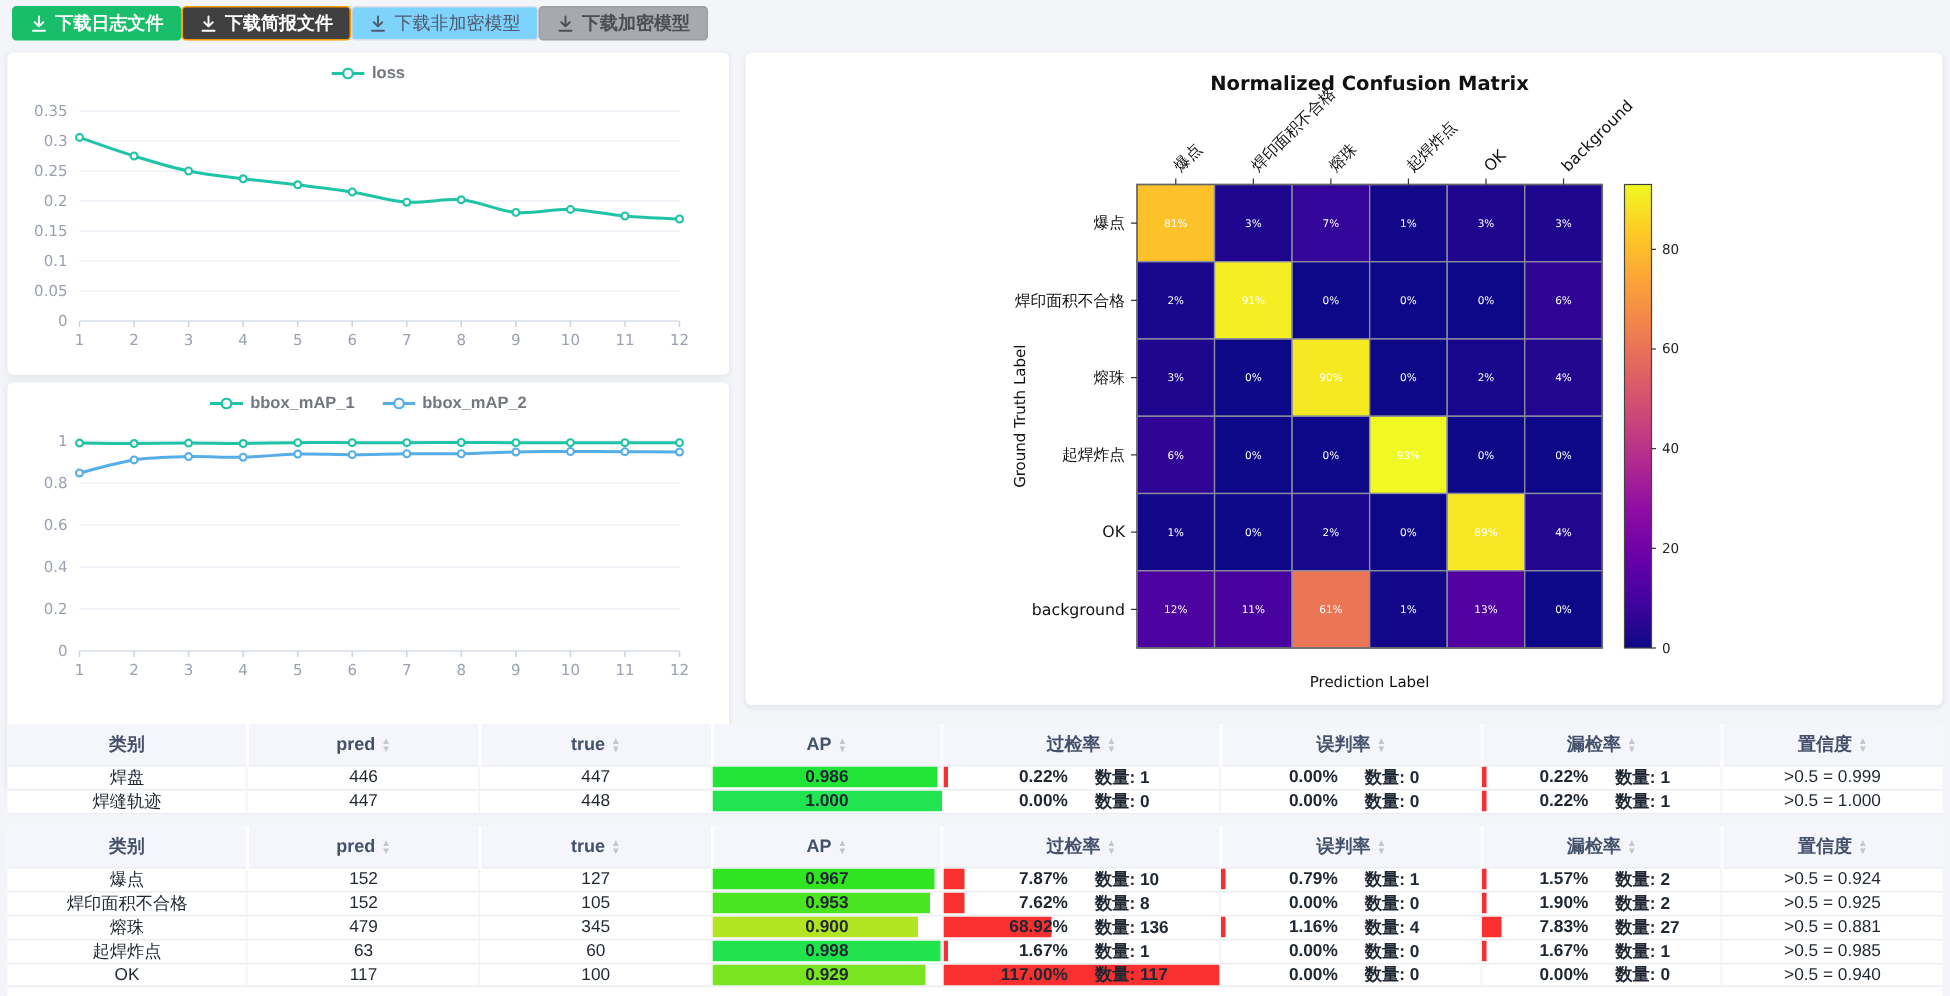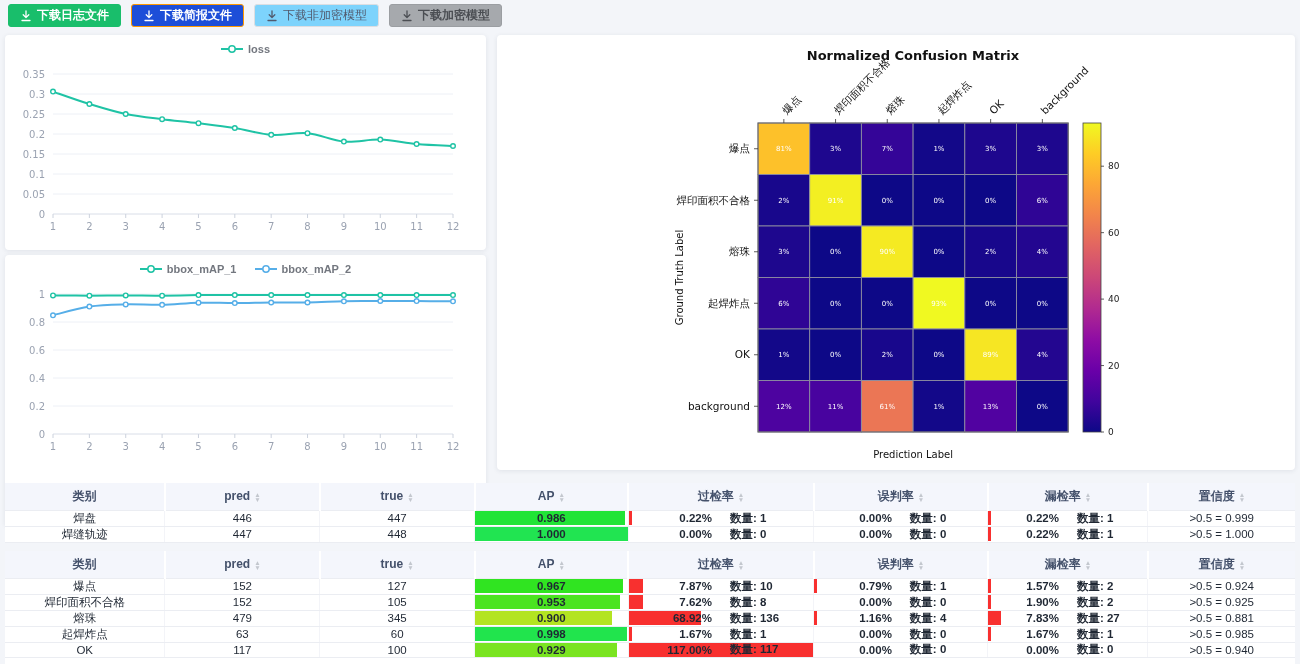--- a/index.html
+++ b/index.html
@@ -1,27 +1,27 @@
 <!DOCTYPE html>
 <html><head>
 <meta charset="utf-8">
 <style>
   * { margin:0; padding:0; box-sizing:border-box; }
   html,body { width:1300px; height:664px; overflow:hidden;
     font-family:"Liberation Sans","DejaVu Sans",sans-serif;
     background:#f3f5f9; position:relative; }
 
   
-  .toolbar { position:absolute; left:8px; top:4px; display:flex; gap:10px; }
+  .toolbar { position:absolute; left:8px; top:4px; display:flex; }
   .btn { display:inline-flex; align-items:center; gap:5px; height:23px;
     padding:0 11px; border-radius:3px; font-size:12px; font-weight:700;
     border:1px solid transparent; cursor:pointer; white-space:nowrap; }
   .btn svg { display:block; }
   .btn-success { background:#19be6b; border-color:#19be6b; color:#fff; }
-  .btn-warning { background:#1d4ed8; border-color:#ff9900; color:#fff; }
+  .btn-warning { background:#404040; border-color:#ff9900; color:#fff; }
   .btn-default { background:#7dd3fc; border-color:#dcdee2; color:#515a6e; font-weight:400; }
   .btn-gray    { background:#a6a9ad; border-color:#9b9ea2; color:#4b4e53; }
 
   
   .card { position:absolute; background:#fff; border-radius:4px;
     box-shadow:0 1px 5px rgba(31,45,61,.09); }
   #card-loss { left:5px; top:35px;  width:481px; height:215px; }
   #card-map  { left:5px; top:255px; width:481px; height:271px; }
   #card-cm   { left:497px; top:35px; width:798px; height:435px; }
 

